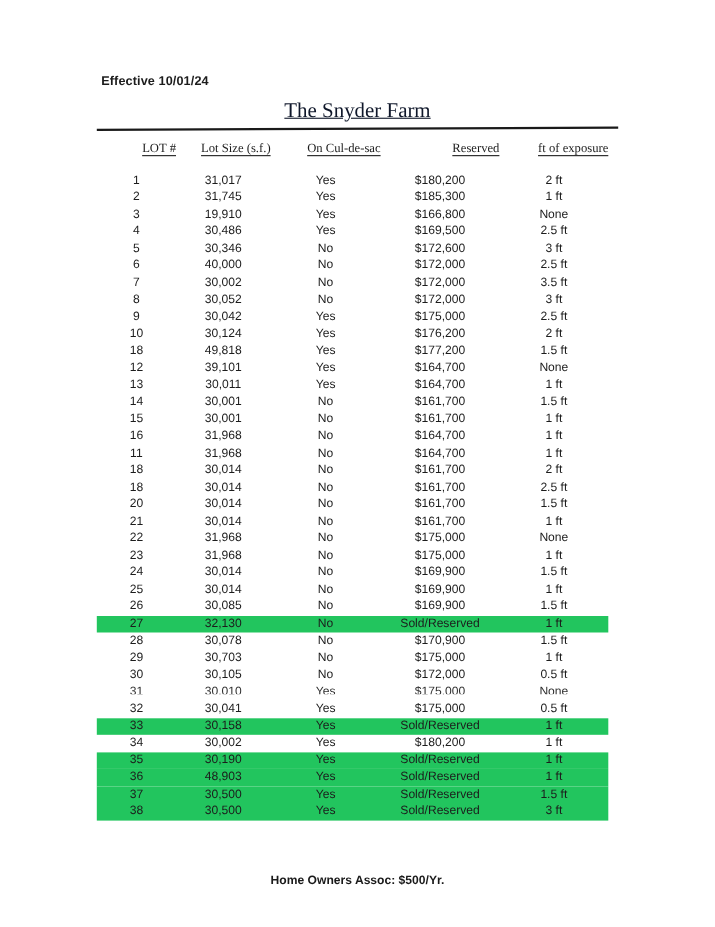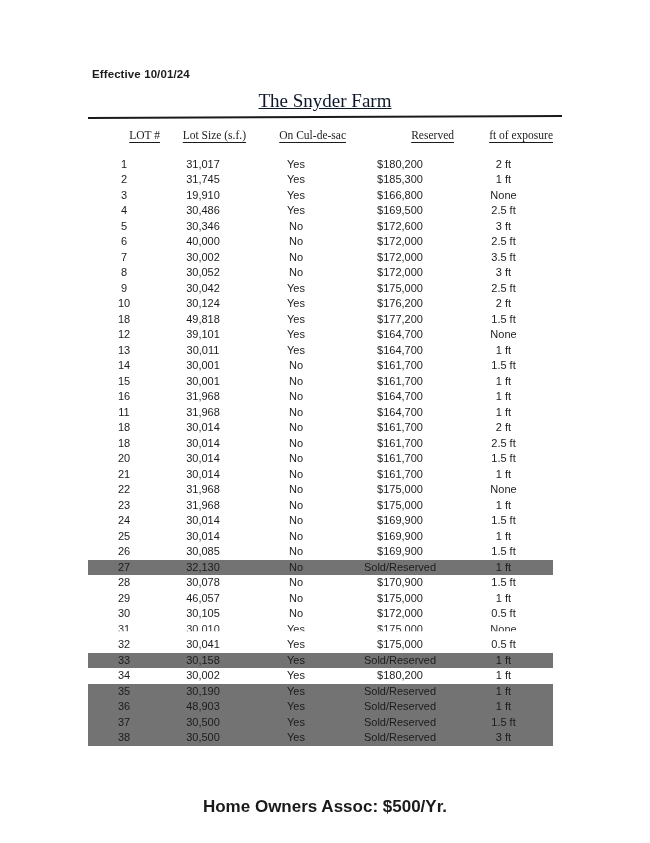--- a/index.html
+++ b/index.html
@@ -25,26 +25,26 @@
   .thead{
     position:absolute;left:88px;top:114px;width:465px;font-size:11.5px;
   }
   .thead .cell{text-align:right;font-family:Liberation Serif, serif;}
   .thead .cell span{
     text-decoration:underline;text-underline-offset:2.5px;text-decoration-thickness:1px;
   }
   .rows{position:absolute;left:88px;top:140.5px;width:465px;}
   .row{height:15.5px;align-items:center;font-size:11px;}
   .cell{text-align:center;line-height:1;white-space:nowrap;}
-  .row.hl{background:#737373;}
+  .row.hl{background:#22c55e;}
   .row .cell span{display:inline-block;}
   .row.cut .cell span{clip-path:inset(0 0 32% 0);color:#2f2f2f;}
   .footer{
     position:absolute;left:88px;top:777px;width:474px;text-align:center;
-    font-size:17px;font-weight:bold;line-height:1.6;color:#1a1a1a;
+    font-size:11px;font-weight:bold;line-height:1.6;color:#1a1a1a;
   }
 </style>
 </head>
 <body>
 
 <div class="page">
 
   <div class="effective">Effective 10/01/24</div>
 
   <div class="title">The Snyder Farm</div>
@@ -251,21 +251,21 @@
       </div>
       <div class="row">
         <div class="cell"><span>28</span></div>
         <div class="cell"><span>30,078</span></div>
         <div class="cell"><span>No</span></div>
         <div class="cell"><span>$170,900</span></div>
         <div class="cell"><span>1.5 ft</span></div>
       </div>
       <div class="row">
         <div class="cell"><span>29</span></div>
-        <div class="cell"><span>46,057</span></div>
+        <div class="cell"><span>30,703</span></div>
         <div class="cell"><span>No</span></div>
         <div class="cell"><span>$175,000</span></div>
         <div class="cell"><span>1 ft</span></div>
       </div>
       <div class="row">
         <div class="cell"><span>30</span></div>
         <div class="cell"><span>30,105</span></div>
         <div class="cell"><span>No</span></div>
         <div class="cell"><span>$172,000</span></div>
         <div class="cell"><span>0.5 ft</span></div>

